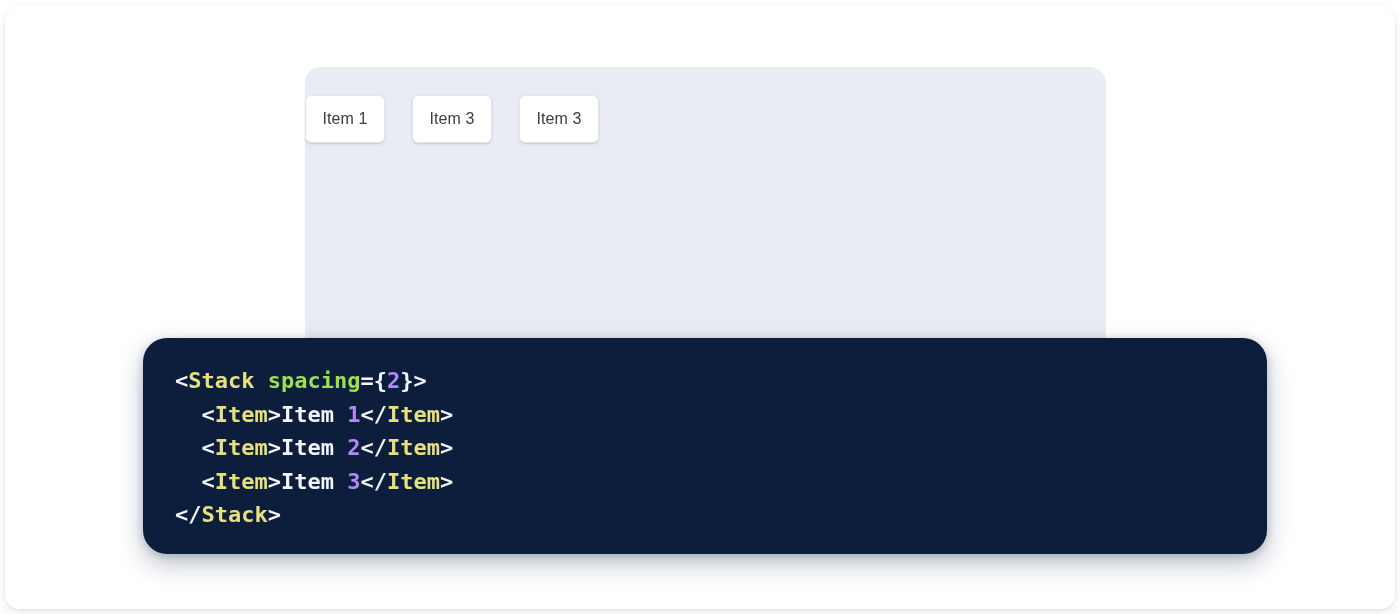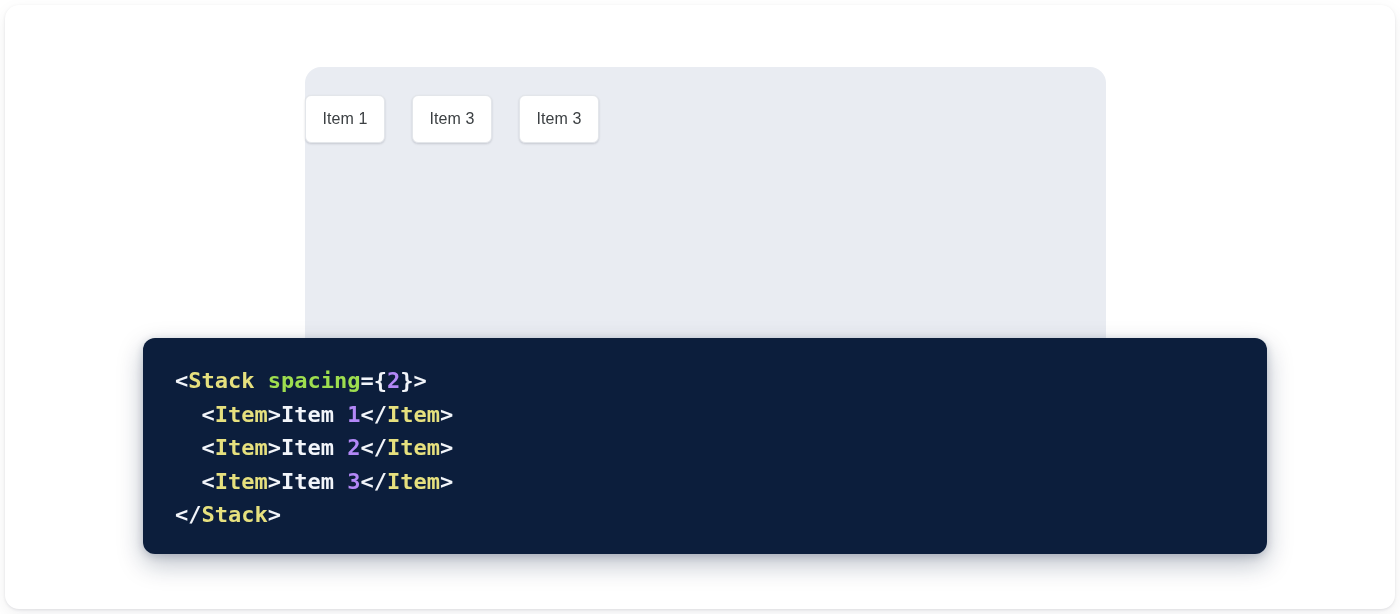--- a/index.html
+++ b/index.html
@@ -79,21 +79,21 @@
   }
 
   
   .code-panel {
     position: absolute;
     left: 138px;
     top: 333px;
     width: 1124px;
     height: 216px;
     background: #0c1e3c;
-    border-radius: 12px;
+    border-radius: 24px;
     box-shadow: 0 10px 26px rgba(12,30,60,0.28), 0 2px 8px rgba(12,30,60,0.18);
     box-sizing: border-box;
     padding: 26px 32px;
     overflow: hidden;
   }
 
   .code-block {
     margin: 0;
     font-family: "DejaVu Sans Mono", "Liberation Mono", monospace;
     font-size: 22px;

